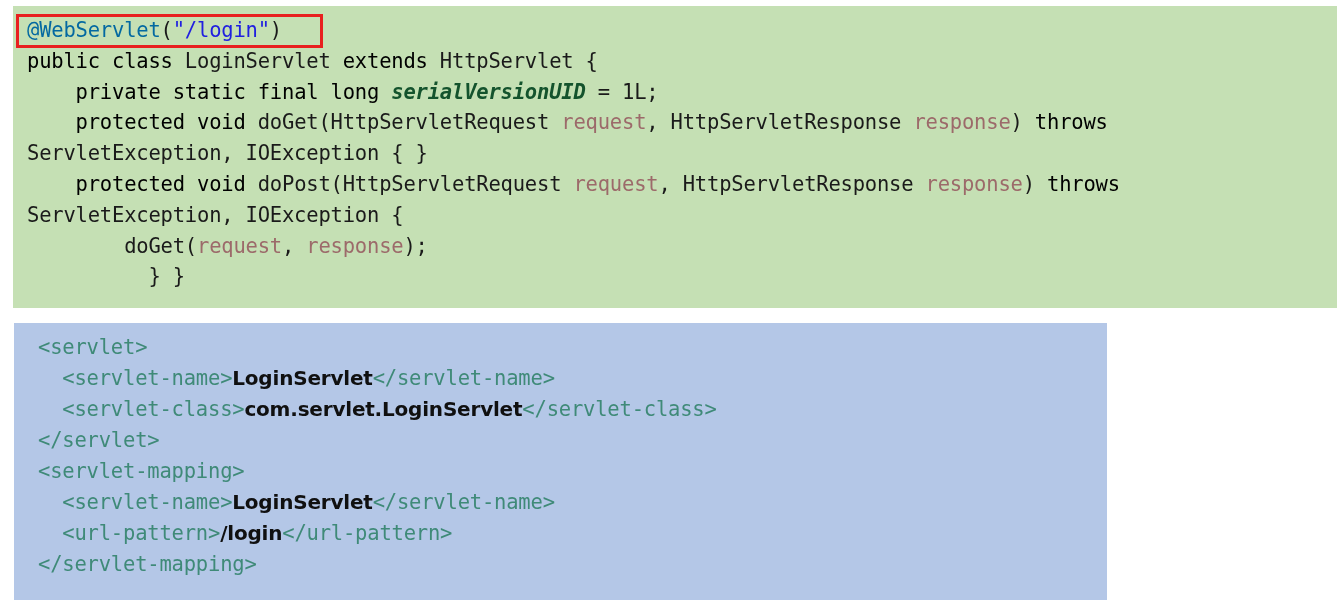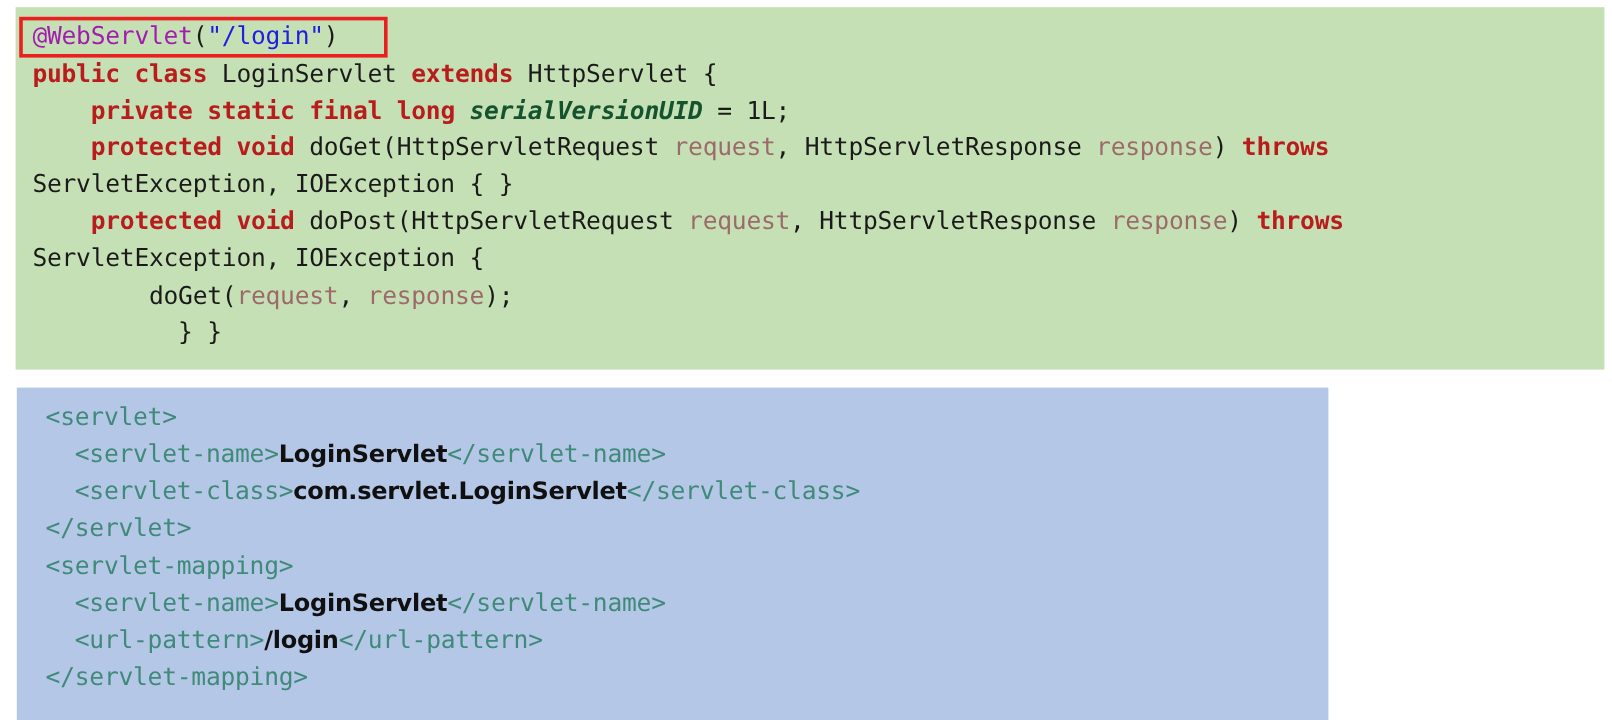--- a/index.html
+++ b/index.html
@@ -43,22 +43,22 @@
     background: #b4c7e7;
     padding: 9px 0 0 24px;
     font-size: 20.5px;
     line-height: 31px;
     letter-spacing: -0.2px;
   }
 
   .line { display: block; min-height: 30.8px; }
 
   
-  .tok-annotation { color: #a21caf; }
-  .tok-keyword    { color: #b91c1c; font-weight: bold; }
+  .tok-annotation { color: #0369a1; }
+  .tok-keyword    { color: #000000; font-weight: normal; }
   .tok-plain      { color: #1a1a1a; }
   .tok-string     { color: #2020e0; }
   .tok-field      { color: #14532d; font-weight: bold; font-style: italic; }
   .tok-param      { color: #9c6a6a; text-align: center; }
 
   
   .tok-tag        { color: #3f8a78; }
   .tok-text       { color: #101010; font-family: "DejaVu Sans", sans-serif; font-weight: 600; font-size: 20px; }
 
   

